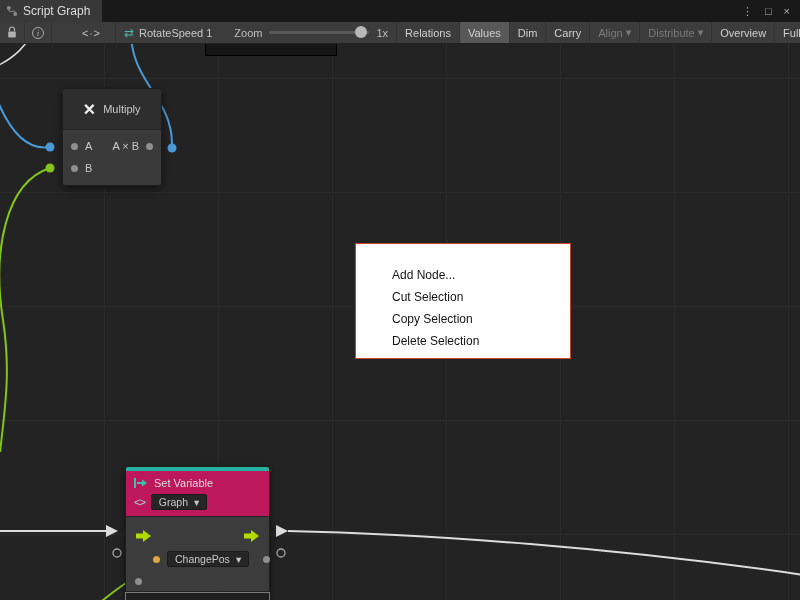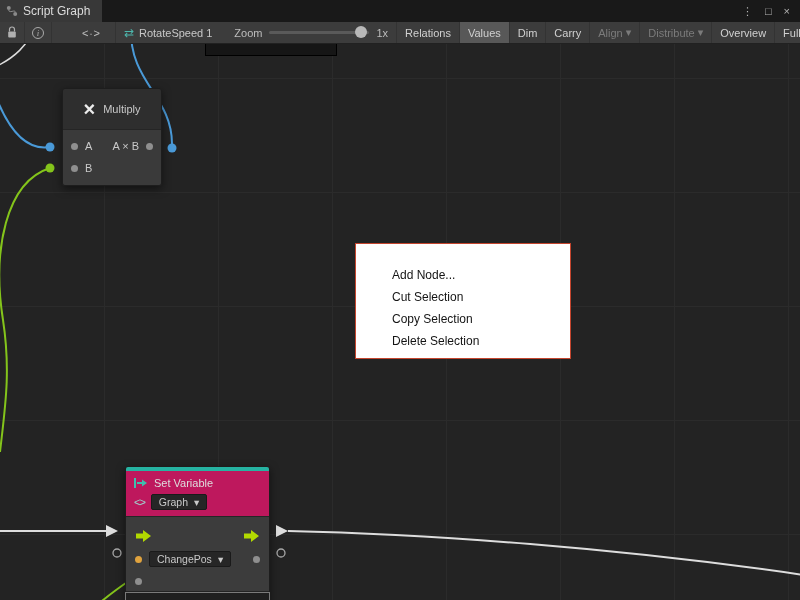--- a/index.html
+++ b/index.html
@@ -62,21 +62,21 @@
   .setvar { left:125px; top:466px; width:145px; height:142px; }
   .accent { height:4px; background:#26b3a2; border-radius:2px 2px 0 0; }
   .sv-header { background:#be185d; padding:2px 8px 5px; }
   .sv-title { display:flex; align-items:center; gap:6px; height:20px; color:#dedede; }
   .sv-sub { display:flex; align-items:center; gap:6px; height:18px; }
   .code-icon { color:#9fd8d2; font-size:11px; letter-spacing:-1px; }
   .mini-dd { background:#262626; border:1px solid #1a1a1a; border-radius:2px; padding:1px 7px;
     font-size:10.5px; color:#c9c9c9; display:flex; gap:6px; align-items:center; }
   .sv-body { background:#3c3c3c; border-top:1px solid #262626; padding-top:8px; }
   .flow-row { height:22px; display:flex; align-items:center; justify-content:space-between; padding:0 10px; }
-  .value-row { height:20px; display:flex; align-items:center; gap:7px; padding:0 9px; margin-top:2px; }
+  .value-row { height:20px; display:flex; align-items:center; gap:7px; padding:0 9px; margin-top:2px;margin-left:18px; }
   .extra-row { height:20px; display:flex; align-items:center; padding:0 9px; margin-top:2px; }
   .value-field { position:absolute; left:-1px; right:-1px; top:125px; height:22px;
     background:#1f1f1f; border:1px solid #7a7a7a; }
 
   
   .ctx { position:absolute; left:355px; top:243px; width:216px; background:#ffffff;
     border:1px solid #c4452e; padding:20px 0 6px; z-index:8; }
   .ctx-item { height:22px; line-height:22px; padding-left:36px; font-size:12px; color:#141414; }
 </style>
 </head>

